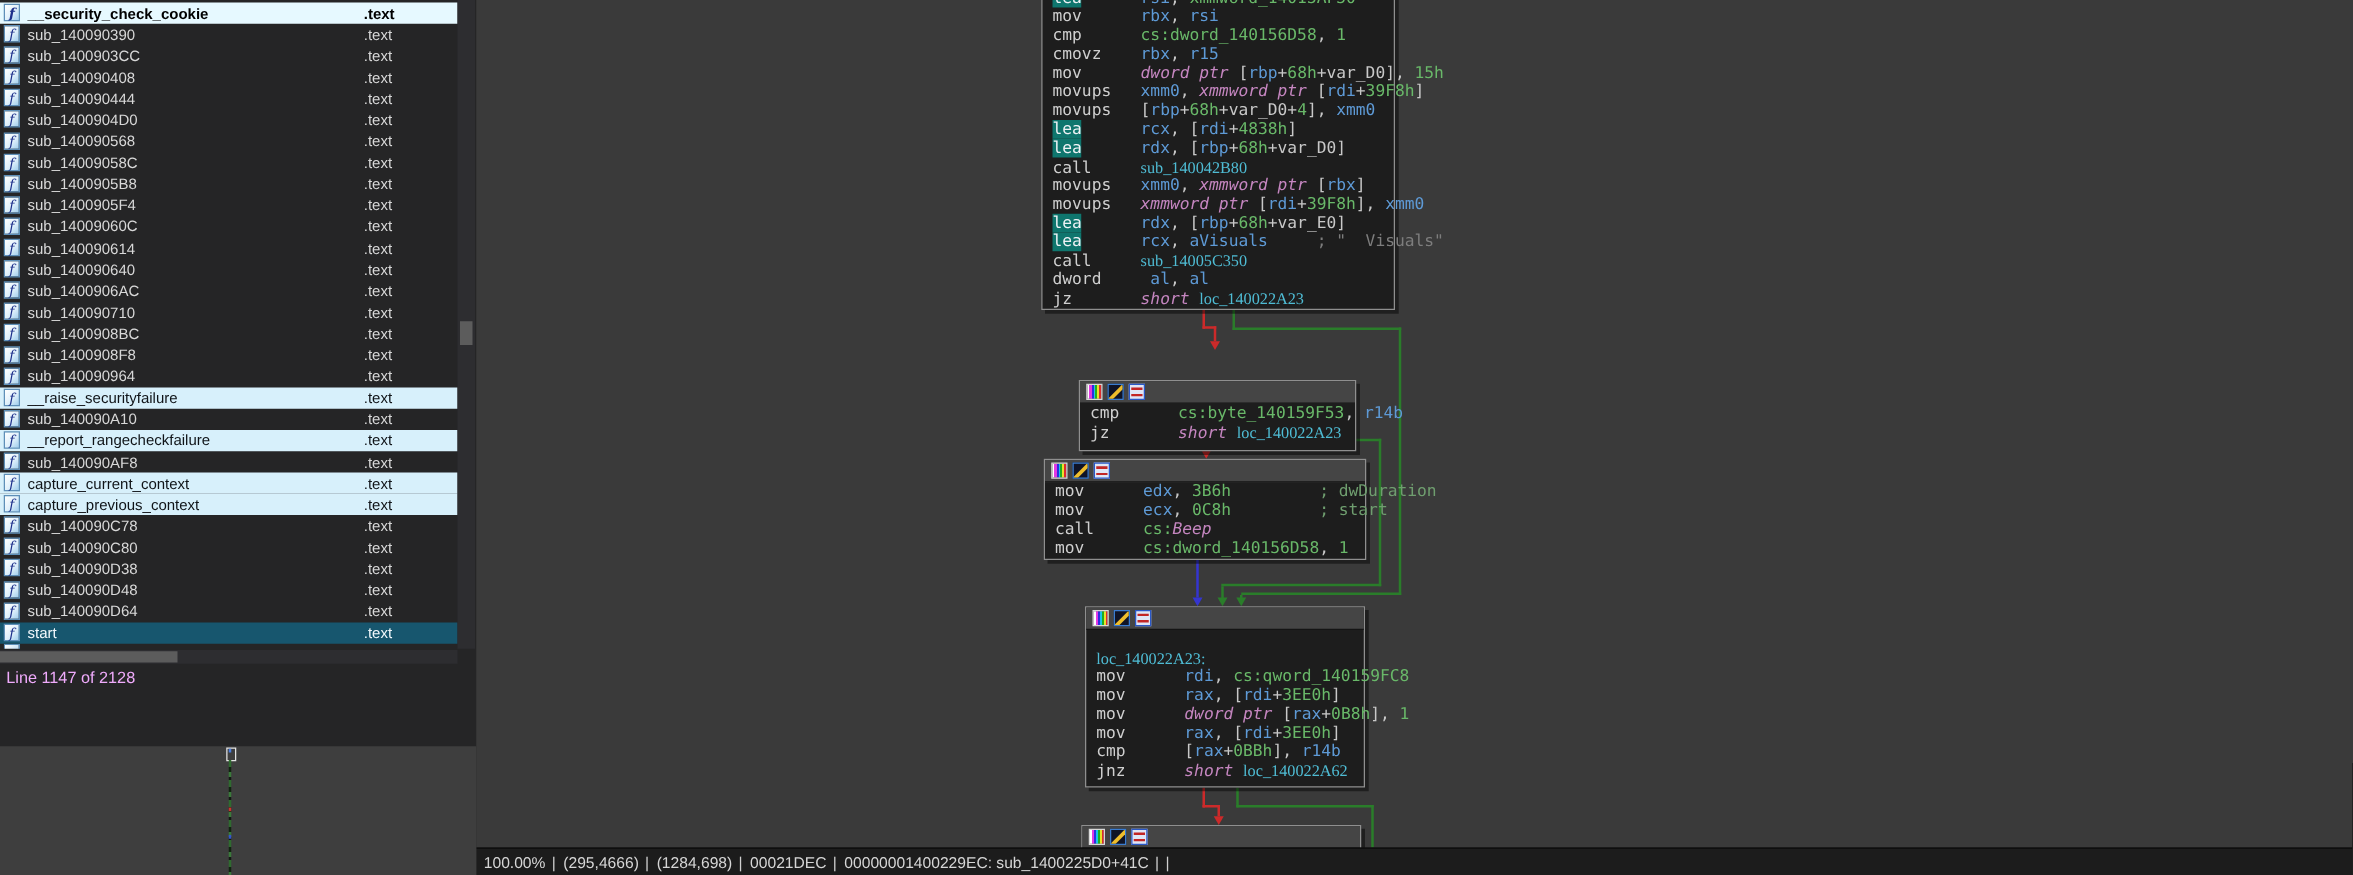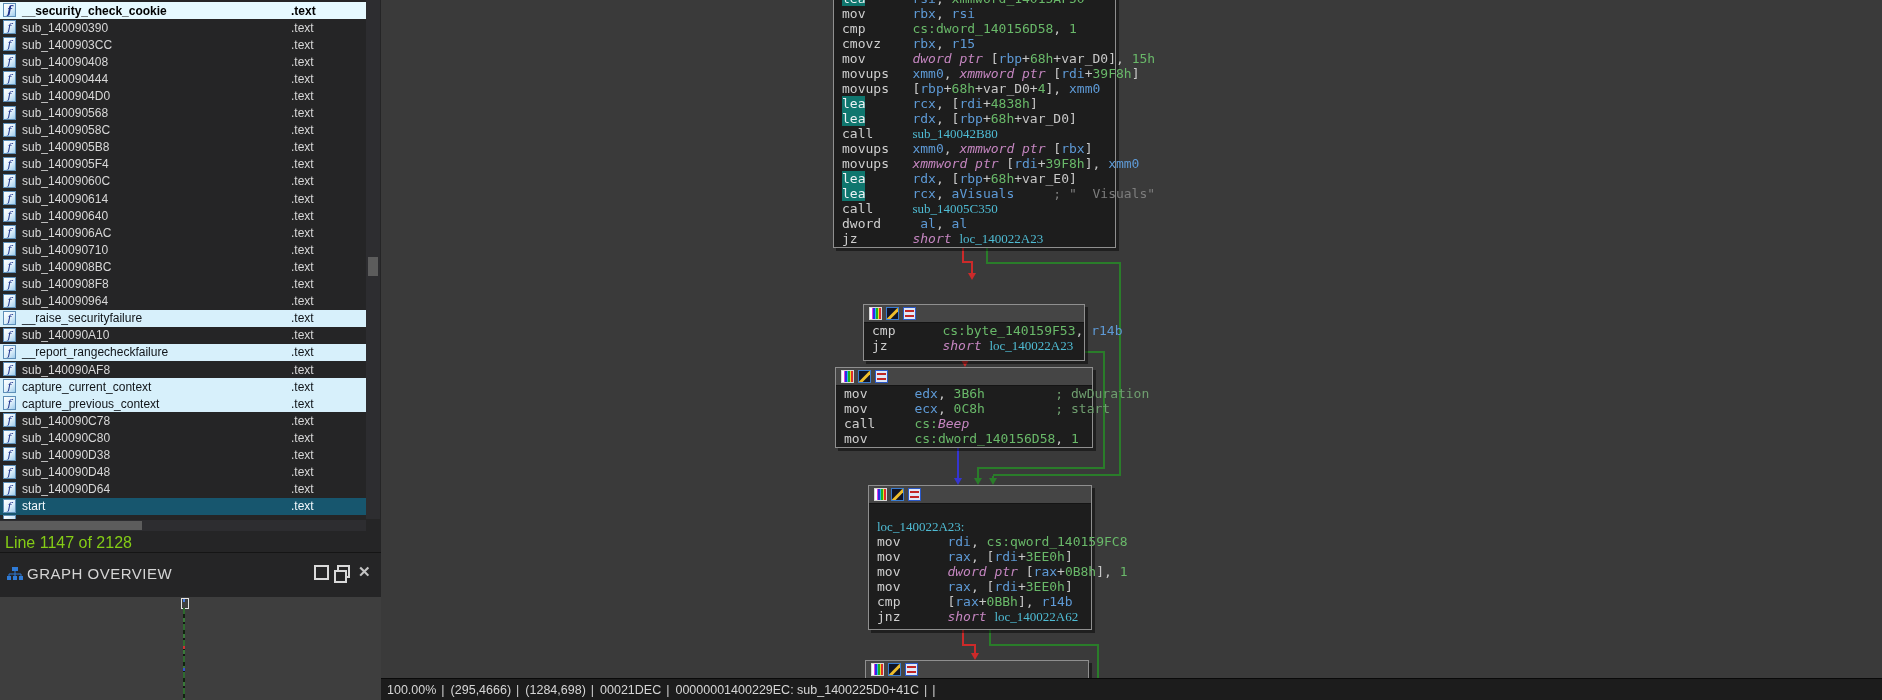--- a/index.html
+++ b/index.html
@@ -19,21 +19,21 @@
   .frow.lib-bold{background:#e6f9ff;color:#000;font-weight:bold;}
   .frow.selected{background:#17566e;color:#f2f8fc;}
   #func-partial{position:absolute;left:3px;top:515px;width:13px;height:4px;overflow:hidden;}
   #func-partial .fico2{display:block;width:13px;height:14px;background:linear-gradient(135deg,#fff,#9fcdec);
       border:1px solid #5e8fb8;box-sizing:border-box;}
   
   #vscroll{position:absolute;left:366px;top:0;width:14px;height:519px;background:#2d2d30;}
   #vscroll .thumb{position:absolute;left:2px;top:257px;width:10px;height:19px;background:#5c5c5c;}
   #hscroll{position:absolute;left:0;top:520px;width:366px;height:11px;background:#2d2d30;}
   #hscroll .thumb{position:absolute;left:0;top:1px;width:142px;height:9px;background:#5c5c5c;}
-  #line-status{position:absolute;left:5px;top:534px;font-size:16px;color:#84cc16;}
+  #line-status{position:absolute;left:5px;top:534px;font-size:13px;color:#f0abfc;}
   
   #ov-header{position:absolute;left:0;top:552px;width:381px;height:45px;background:#252526;border-top:1px solid #151515;}
   #ov-title{position:absolute;left:27px;top:12px;font-size:15px;color:#d4d4d4;letter-spacing:0.5px;}
   #ov-icon{position:absolute;left:7px;top:14px;width:16px;height:14px;}
   .ovbtn{position:absolute;top:12px;cursor:pointer;}
   #btn-max{left:314px;width:11px;height:11px;border:2px solid #dadada;background:transparent;}
   #btn-float{left:337px;width:9px;height:9px;border:2px solid #dadada;}
   #btn-float:after{content:"";position:absolute;left:-5px;top:3px;width:9px;height:9px;border:2px solid #dadada;background:#252526;}
   #btn-close{left:358px;color:#c4c4c4;font-size:15px;font-weight:bold;line-height:14px;}
   
@@ -338,35 +338,20 @@
         <span class="fico2"></span>
       </div>
     <div id="vscroll">
         <div class="thumb"></div>
       </div>
     <div id="hscroll">
         <div class="thumb"></div>
       </div>
     <div id="line-status">Line 1147 of 2128</div>
 
-    <div id="ov-header">
-      <span id="ov-icon">
-        <svg width="16" height="14" viewBox="0 0 16 14">
-          <rect x="5" y="0" width="6" height="4" fill="#2f7bd6"></rect>
-          <rect x="0" y="9" width="4" height="4" fill="#2f7bd6"></rect>
-          <rect x="6" y="9" width="4" height="4" fill="#2f7bd6"></rect>
-          <rect x="12" y="9" width="4" height="4" fill="#2f7bd6"></rect>
-          <path d="M8 4 V7 M2 9 V7 H14 V9 M8 7 V9" stroke="#2f7bd6" fill="none" stroke-width="1"></path>
-        </svg>
-      </span>
-      <span id="ov-title">GRAPH OVERVIEW</span>
-      <span class="ovbtn" id="btn-max"></span>
-      <span class="ovbtn" id="btn-float"></span>
-      <span class="ovbtn" id="btn-close">✕</span>
-    </div>
 
     <div id="ov-canvas">
       <div id="ov-viewrect"></div>
       <div id="ov-viewdot"></div>
       <div id="ov-line"></div>
     <div class="ov-dot" style="left: 183px; top: 49px; background: rgb(204, 51, 51);"></div>
         <div class="ov-dot" style="left: 183px; top: 71px; background: rgb(51, 85, 204);"></div>
       </div>
   </div>
 

